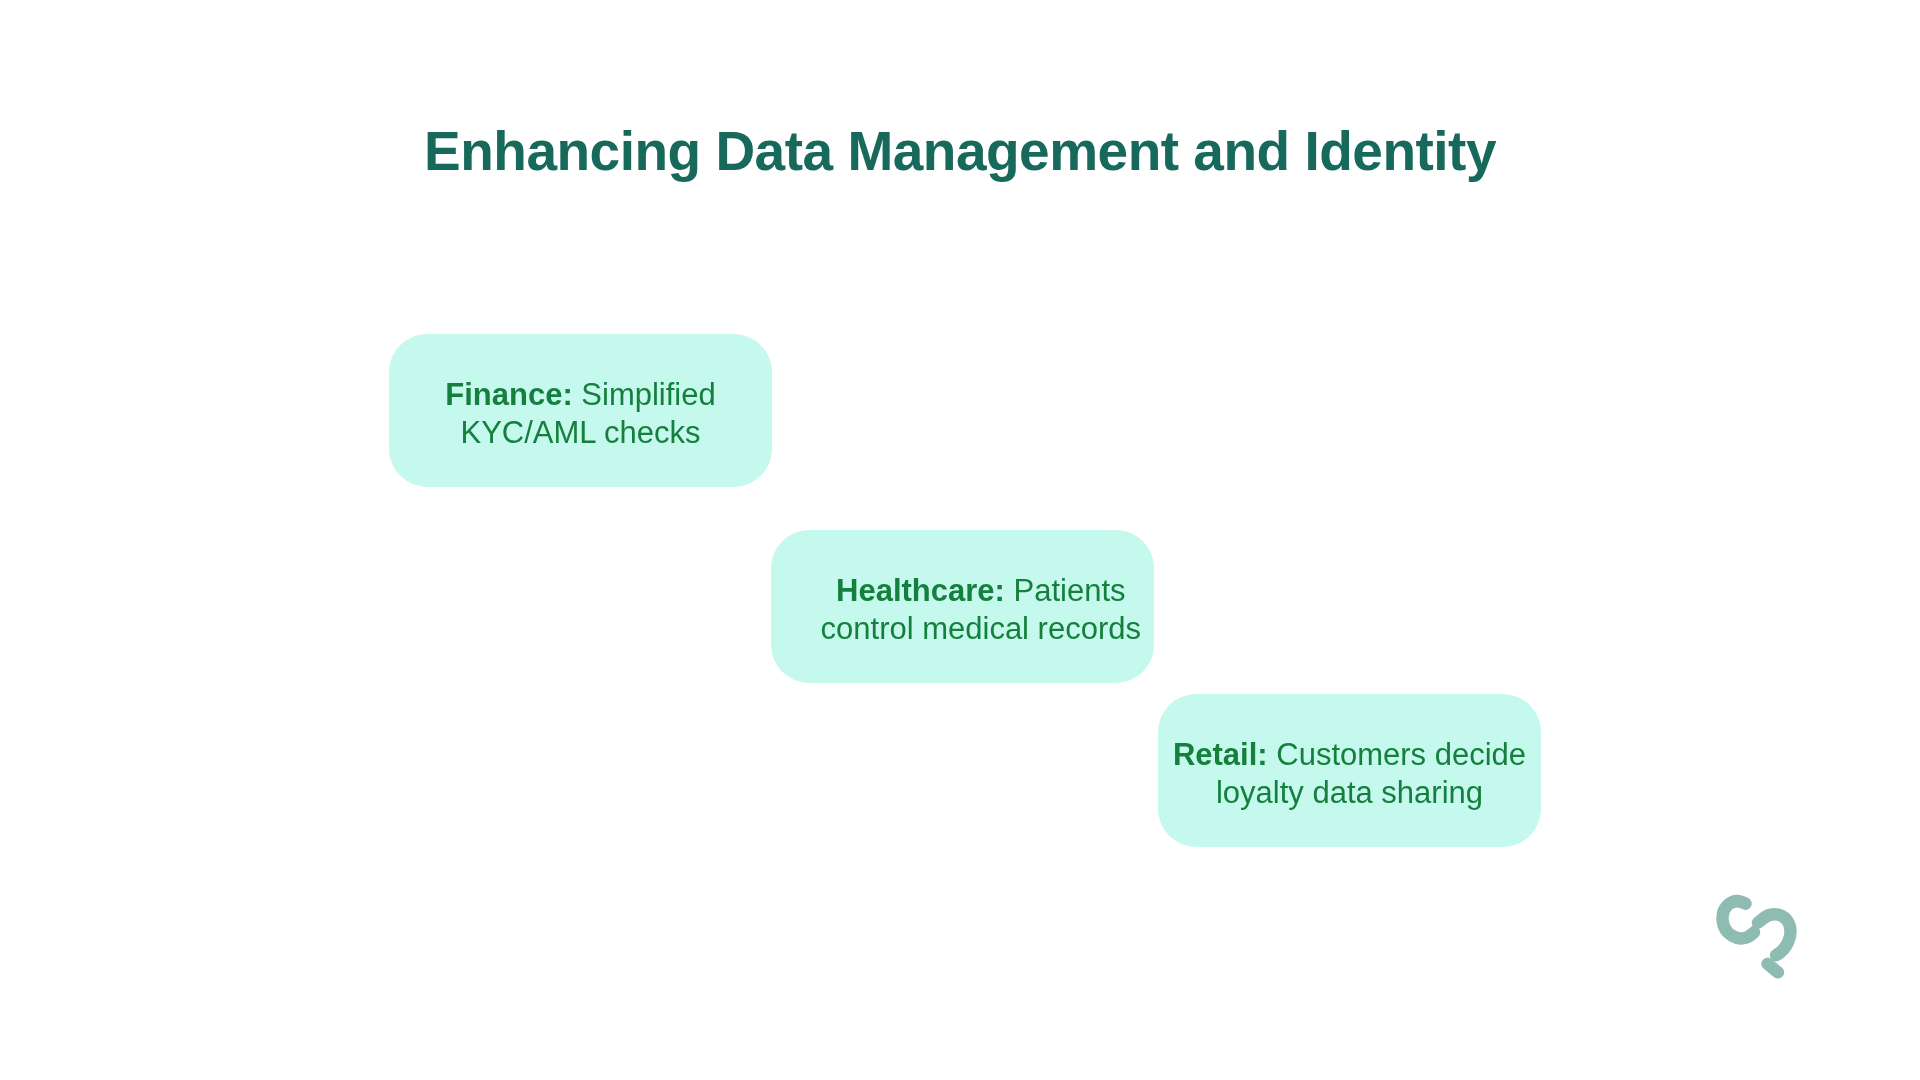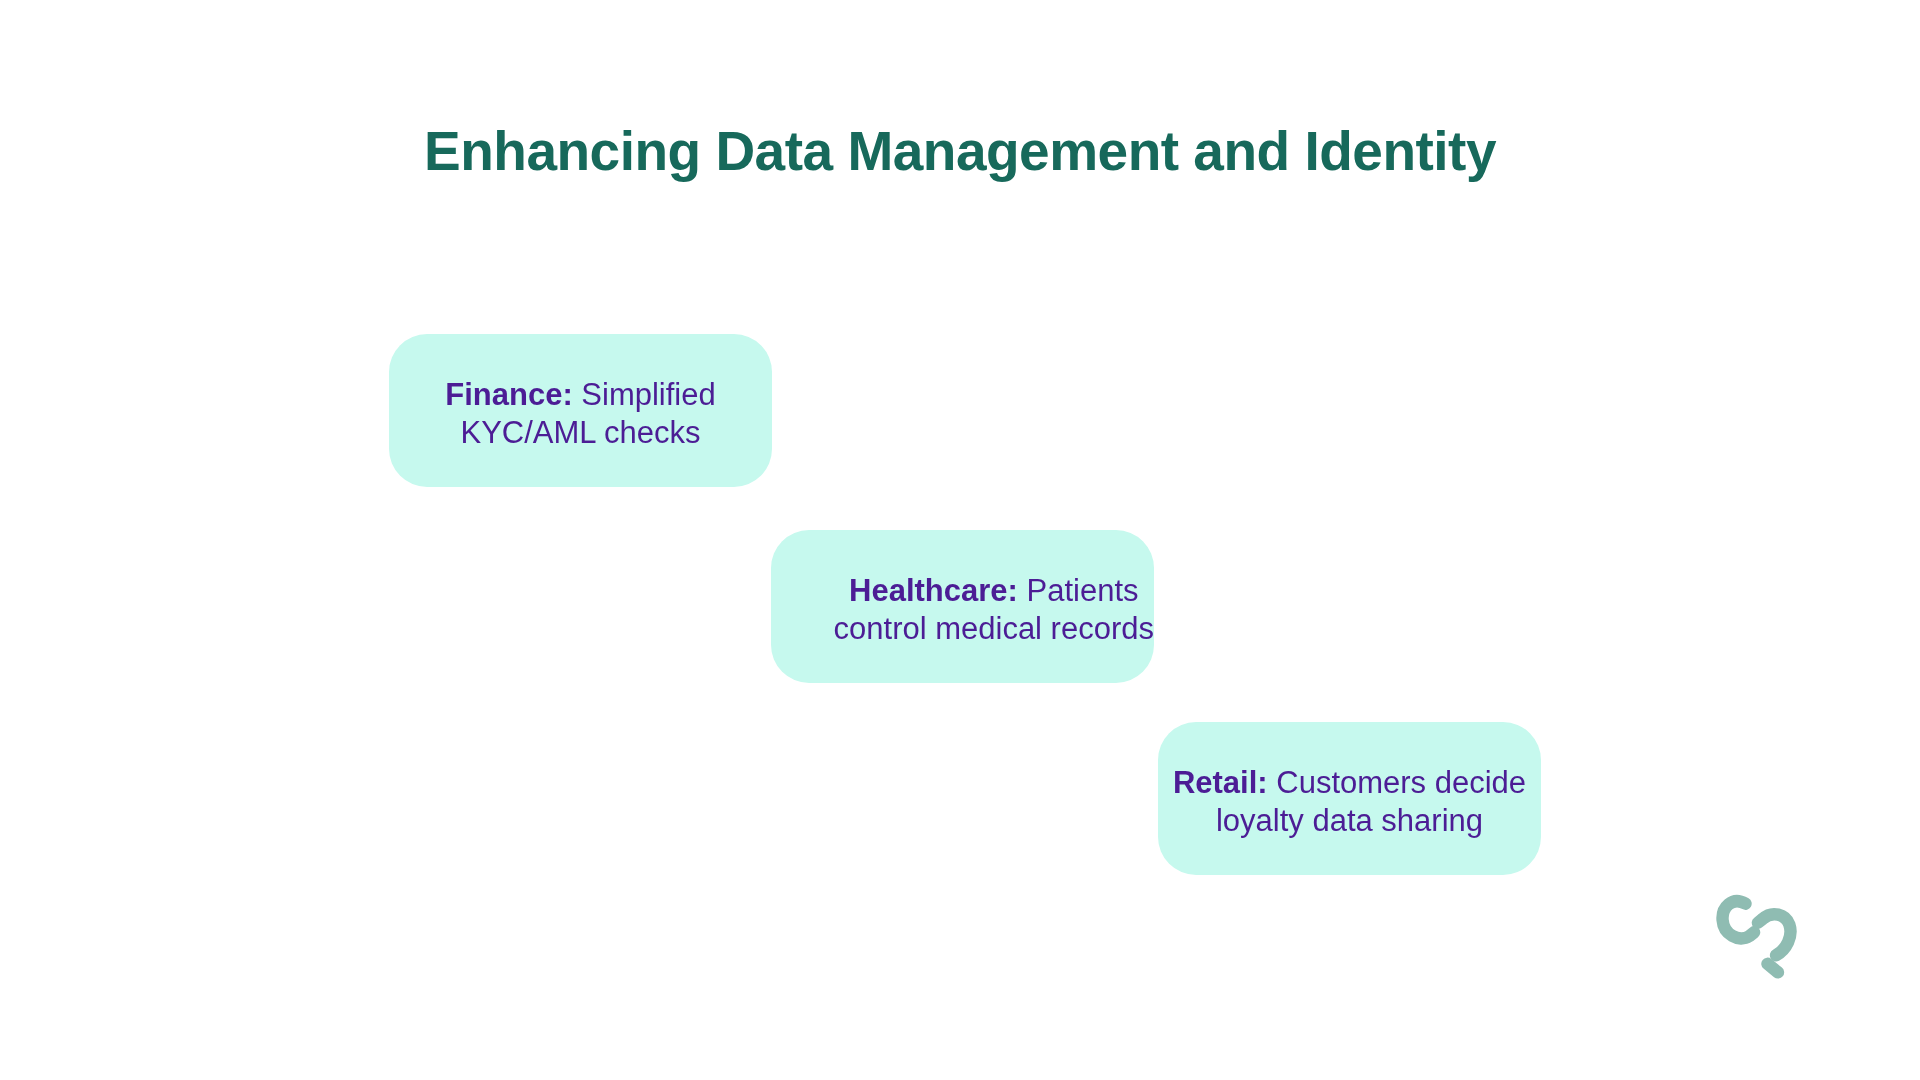--- a/index.html
+++ b/index.html
@@ -35,26 +35,26 @@
     background: #C6F9EE;
     border-radius: 38px;
     display: flex;
     align-items: center;
     justify-content: center;
     box-sizing: border-box;
     padding-top: 6px;
   }
   .card-finance    { left: 389px;  top: 334px; }
   .card-healthcare { left: 771px;  top: 530px; justify-content: flex-end; }
-  .card-retail     { left: 1158px; top: 722px; }
+  .card-retail     { left: 1158px; top: 694px; }
   .card-text {
-    margin: 0;
+    margin: 13px;
     font-size: 31px;
     line-height: 38px;
-    color: #4c1d95;
+    color: #15803d;
     text-align: center;
     white-space: pre-line;
   }
   .card-label {
     font-weight: 700;
   }
   .logo {
     position: absolute;
     left: 1714px;
     top: 893px;

